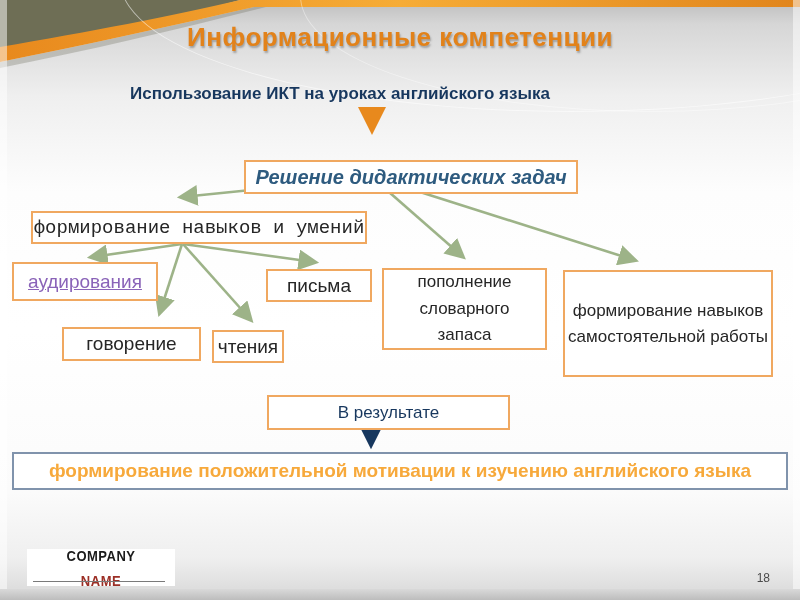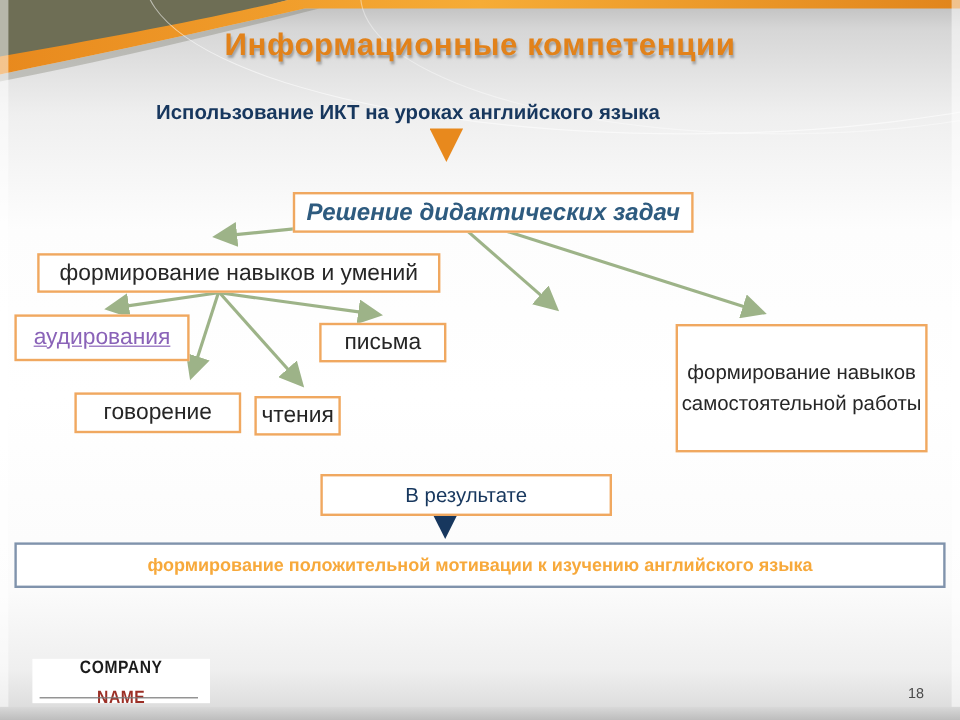--- a/index.html
+++ b/index.html
@@ -22,31 +22,31 @@
     font-size:26px;font-weight:bold;color:#E2821A;letter-spacing:.5px;
     text-shadow:1px 2px 2px rgba(110,110,110,.55);}
   .subtitle{position:absolute;left:60px;top:84px;width:560px;text-align:center;
     font-size:17px;font-weight:bold;color:#17375E;}
 
   .box{position:absolute;background:#fff;border:2px solid #F0A860;
     display:flex;align-items:center;justify-content:center;text-align:center;
     color:#262626;box-sizing:border-box;}
   .box-solution{left:244px;top:144px;width:334px;height:34px;
     font-size:20px;font-weight:bold;font-style:italic;color:#2E5B7F;margin-top:16px;}
-  .box-skills{left:31px;top:211px;width:336px;height:33px;font-size:19px;}
+  .box-skills{left:31px;top:211px;width:336px;height:33px;font-size:19px;font-family:Liberation Mono, monospace;}
   .box-listening{left:12px;top:262px;width:146px;height:39px;font-size:19px;}
   .box-listening a{color:#8A63B8;text-decoration:underline;}
   .box-writing{left:266px;top:269px;width:106px;height:33px;font-size:19px;}
   .box-speaking{left:62px;top:327px;width:139px;height:34px;font-size:19px;}
   .box-reading{left:212px;top:330px;width:72px;height:33px;font-size:19px;}
   .box-vocab{left:382px;top:268px;width:165px;height:82px;font-size:17px;line-height:1.55;padding:2px 8px;}
   .box-independent{left:563px;top:270px;width:210px;height:107px;font-size:17px;line-height:1.5;padding:2px 0;}
   .box-resultlabel{left:267px;top:395px;width:243px;height:35px;font-size:17px;color:#17375E;}
   .box-result{left:12px;top:452px;width:776px;height:38px;border:2px solid #8093AC;
-    font-size:15px;font-weight:bold;color:#F7A93B;}
+    font-size:19px;font-weight:bold;color:#F7A93B;}
 
   .overlay{position:absolute;left:0;top:0;pointer-events:none;}
 
   .logo{position:absolute;left:27px;top:549px;width:148px;height:37px;background:#fff;
     display:flex;align-items:center;justify-content:center;gap:5px;flex-direction:column;}
   .logo-line{position:absolute;left:6px;right:10px;bottom:4px;height:1px;background:#7a7a7a;}
   .logo-company{font-size:13px;font-weight:bold;color:#1b1b1b;letter-spacing:.5px;
     font-family:"Liberation Sans", sans-serif;transform:scaleY(1.15);}
   .logo-name{font-size:13px;font-weight:bold;color:#9C2F26;letter-spacing:.5px;transform:scaleY(1.15);}
   .page-number{position:absolute;left:740px;top:571px;width:30px;text-align:right;
@@ -105,20 +105,21 @@
   </svg>
 
   <div class="box box-solution">Решение дидактических задач</div>
   <div class="box box-skills">формирование навыков и умений</div>
   <div class="box box-listening">
     <a href="#">аудирования</a>
   </div>
   <div class="box box-writing">письма</div>
   <div class="box box-speaking">говорение</div>
   <div class="box box-reading">чтения</div>
+  <div class="box box-vocab">пополнение словарного запаса</div>
   <div class="box box-independent">формирование навыков самостоятельной работы</div>
   <div class="box box-resultlabel">В результате</div>
   <div class="box box-result">формирование положительной мотивации к изучению английского языка</div>
 
   <div class="logo">
     <span class="logo-company">COMPANY</span>
     <svg width="20" height="26" viewBox="0 0 20 26">
       <path d="M10,7 L2,24 L18,24 Z" fill="#B03124"></path>
       <path d="M10,7 L10,24 L18,24 Z" fill="#E08B4C"></path>
       <path d="M10,7 L6,24 L10,24 Z" fill="#7E2018"></path>

